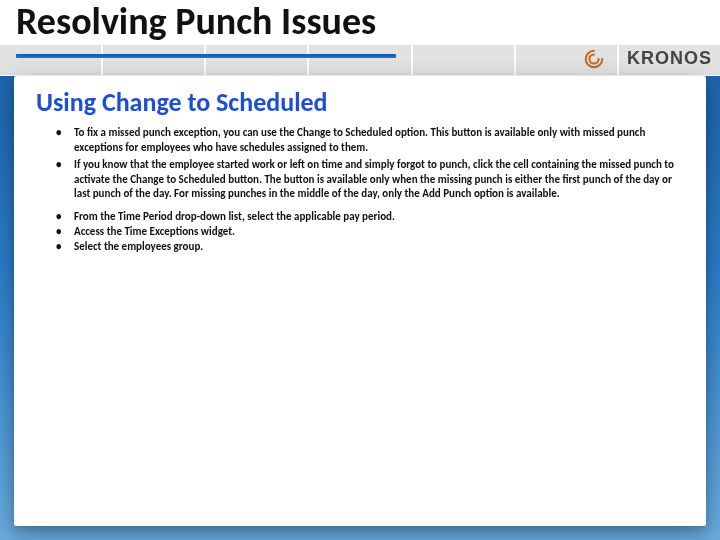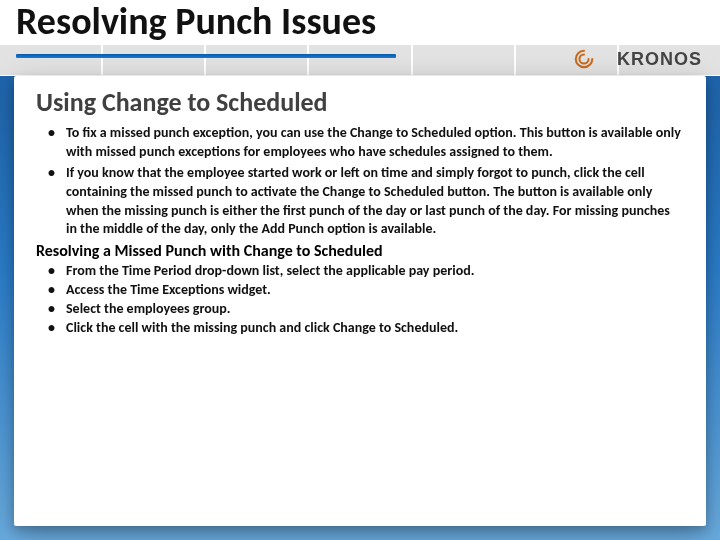--- a/index.html
+++ b/index.html
@@ -40,24 +40,23 @@
     position: absolute;
     left: 16px;
     bottom: 18px;
     width: 380px;
     height: 4px;
     background: linear-gradient(180deg, #0c5aa5 0%, #157adf 100%);
     border-radius: 1px;
   }
   .brand {
     position: absolute;
-    right: 18px;
+    right: 8px;
     top: 48px;
     display: flex;
-    align-items: center;
     gap: 22px;
   }
   .brand-swirl {
     width: 22px; height: 22px;
     display: inline-block;
   }
   .brand-text {
     font-family: "Segoe UI", Arial, sans-serif;
     font-weight: 700;
     font-size: 18px;
@@ -87,28 +86,28 @@
     bottom: 14px;
     background: #fff;
     border-radius: 2px;
     box-shadow: 0 10px 30px rgba(0,0,0,0.25), 0 4px 10px rgba(0,0,0,0.2);
     padding: 10px 22px 18px 22px;
     overflow: hidden;
   }
   .section-title {
     font-size: 26px;
     font-weight: 600;
-    color: #404040;
+    color: #1d4ed8;
     margin: 0 0 6px 0;
   }
   ul.bullets {
     list-style: none;
     padding: 0;
-    margin: 0;
-    font-size: 14px;
+    margin: 8px;
+    font-size: 11px;
     line-height: 1.35;
     color: #111;
   }
   ul.bullets > li {
     position: relative;
     padding-left: 30px;
     margin: 0 0 2px 0;
     font-weight: 600;
   }
   ul.bullets > li::before {
@@ -156,21 +155,19 @@
 </div>
 
 <div class="panel">
   <h2 class="section-title">Using Change to Scheduled</h2>
 
   <ul class="bullets">
     <li>To fix a missed punch exception, you can use the Change to Scheduled option. This button is available only with missed punch exceptions for employees who have schedules assigned to them.</li>
     <li>If you know that the employee started work or left on time and simply forgot to punch, click the cell containing the missed punch to activate the Change to Scheduled button. The button is available only when the missing punch is either the first punch of the day or last punch of the day. For missing punches in the middle of the day, only the Add Punch option is available.</li>
   </ul>
 
-  <p class="sub-heading">Resolving a Missed Punch with Change to Scheduled</p>
 
   <ul class="bullets">
     <li class="tight">From the Time Period drop-down list, select the applicable pay period.</li>
     <li class="tight">Access the Time Exceptions widget.</li>
     <li class="tight">Select the employees group.</li>
-    <li class="tight">Click the cell with the missing punch and click Change to Scheduled.</li>
   </ul>
 </div>
 
 </body></html>

